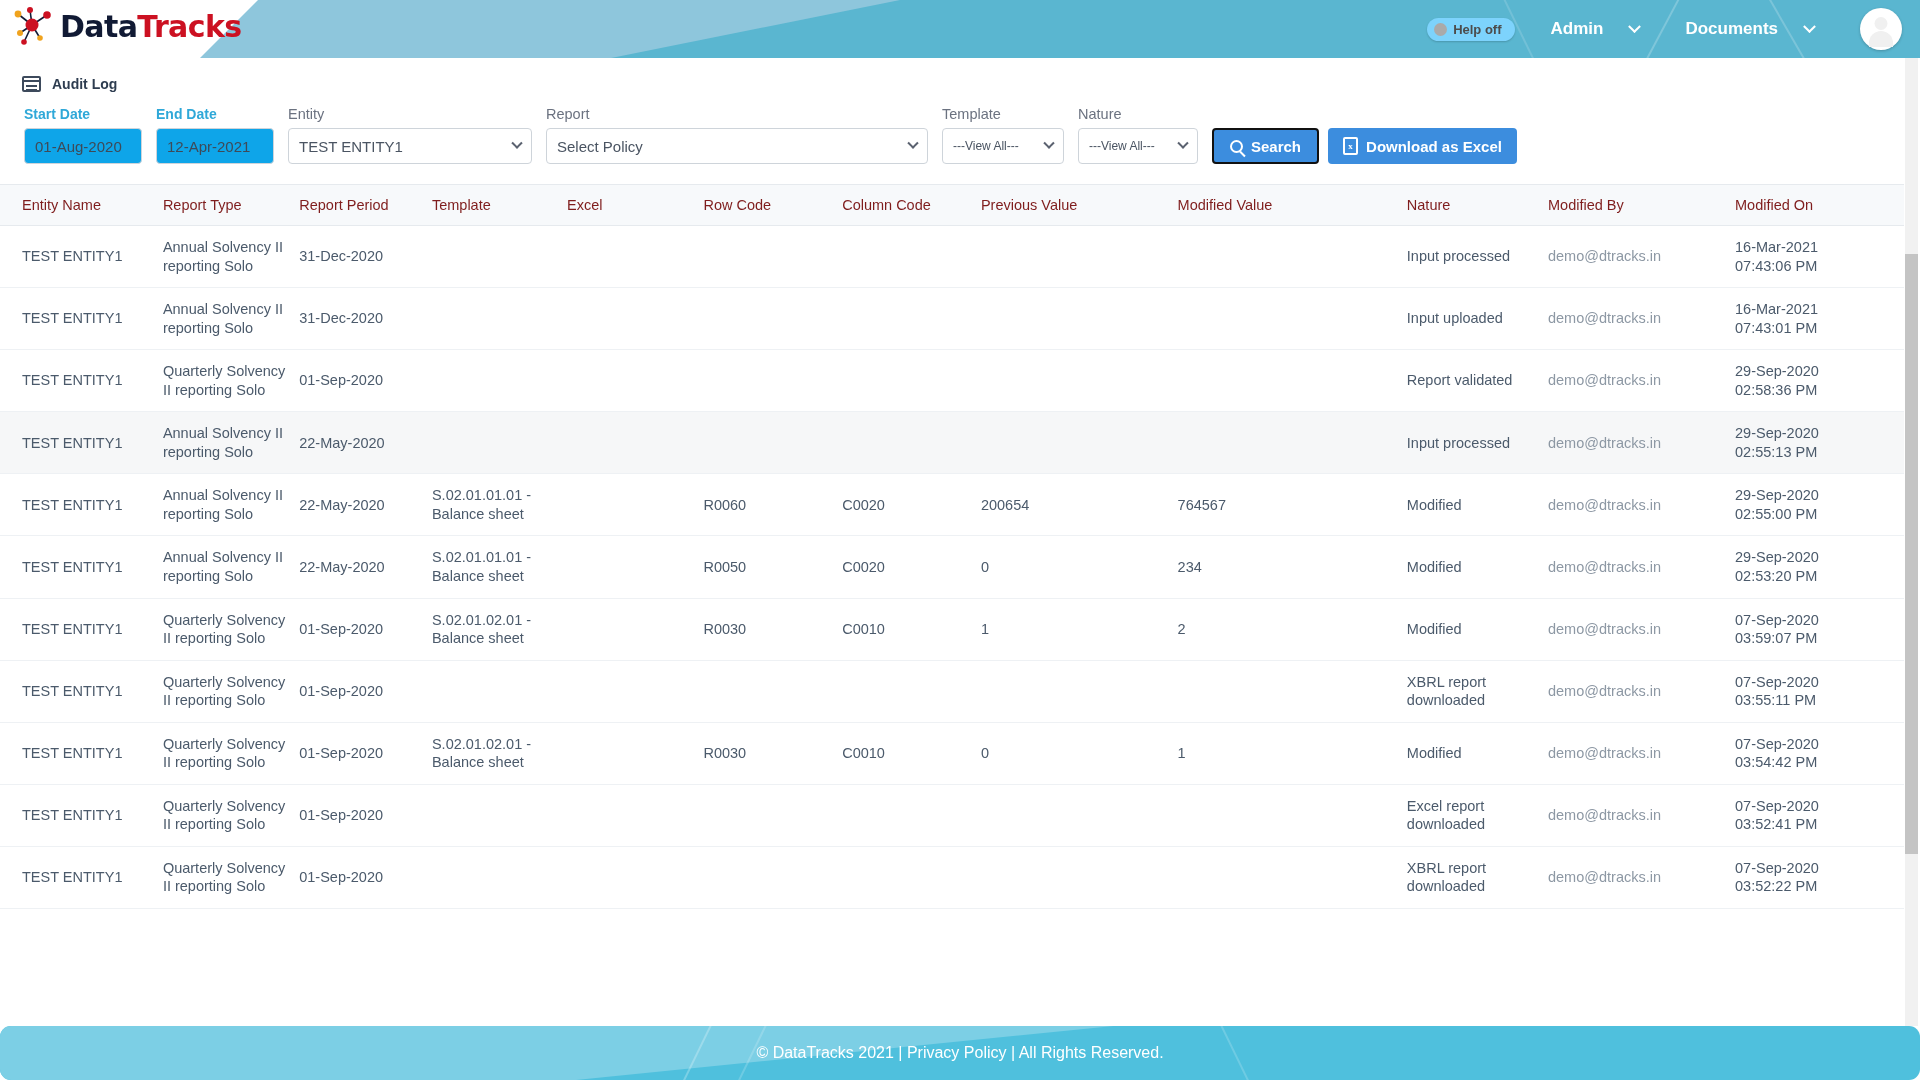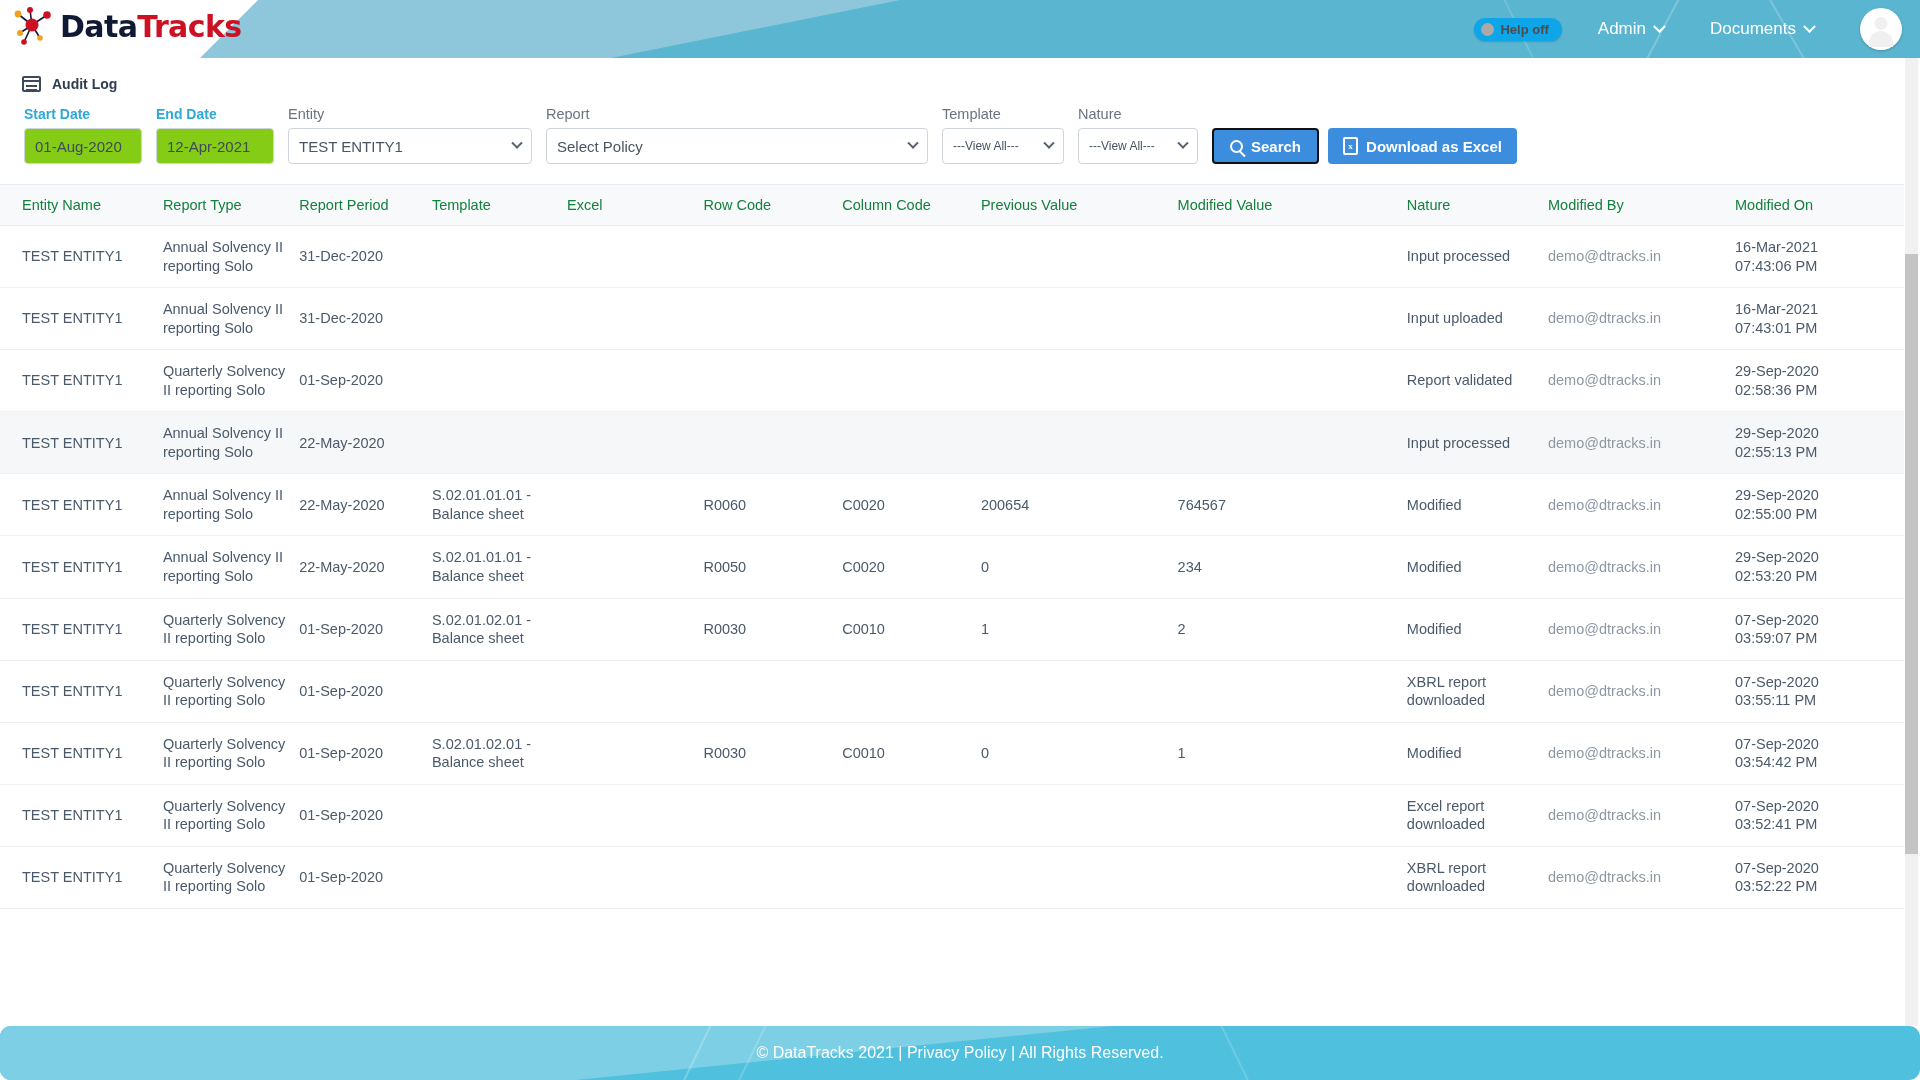--- a/index.html
+++ b/index.html
@@ -49,30 +49,30 @@
                font-family: "DejaVu Sans", sans-serif; line-height: 1; }
   .logo-data { color: #111a34; }
   .logo-tracks { color: #cc1122; }
 
   .hdr-right {
     position: absolute; right: 18px; top: 0; height: 58px; z-index: 6;
     display: flex; align-items: center; gap: 0px;
   }
   .help-pill {
     display: flex; align-items: center; gap: 6px;
-    background: #0ea5e9; border-radius: 14px;
+    background: #7dd3fc; border-radius: 14px;
     padding: 4px 13px 4px 7px; margin-right: 36px;
     box-shadow: 0 1px 2px rgba(0,0,0,0.18);
   }
   .help-dot { width: 13px; height: 13px; border-radius: 50%;
               background: #aaaaaa; display: inline-block; }
   .help-label { font-size: 13px; color: #4c4c4c; font-weight: bold; }
   .nav-item {
-    display: flex; align-items: center; gap: 9px;
-    color: #ffffff; font-size: 17px; font-weight: normal;
+    display: flex; align-items: center; gap: 27px;
+    color: #ffffff; font-size: 17px; font-weight: bold;
     margin-right: 46px; white-space: nowrap;
   }
   .chev { display: inline-block; width: 9px; height: 9px;
           border-right: 2px solid #fff; border-bottom: 2px solid #fff;
           transform: rotate(45deg) translate(-2px,-2px); }
   .avatar {
     width: 42px; height: 42px; border-radius: 50%;
     background: #ffffff; position: relative;
     box-shadow: 0 1px 3px rgba(0,0,0,0.22);
   }
@@ -98,21 +98,21 @@
                        box-shadow: 0 4px 0 #3d4a5c; }
   .page-title { font-size: 14px; font-weight: bold; color: #2e3d50; }
 
   .filters { display: flex; align-items: flex-end; gap: 0;
              padding: 14px 0 4px 24px; }
   .fgroup { display: flex; flex-direction: column; margin-right: 14px; }
   .flabel { font-size: 14.5px; margin-bottom: 6px; color: #6b7280; }
   .flabel.blue { color: #2fa8d8; font-weight: bold; font-size: 14px; }
   .finput {
     height: 36px; border: 1px solid #ced4da; border-radius: 4px;
-    background: #84cc16; font-size: 15px; color: #3e4a58;
+    background: #0ea5e9; font-size: 15px; color: #3e4a58;
     padding: 0 10px; display: flex; align-items: center;
     font-family: "Liberation Sans", sans-serif;
   }
   .fselect {
     height: 36px; border: 1px solid #ced4da; border-radius: 4px;
     background: #fff; font-size: 15px; color: #4a5462;
     padding: 0 10px; display: flex; align-items: center;
     justify-content: space-between;
   }
   .sel-chev { width: 8px; height: 8px; border-right: 2px solid #5b6270;
@@ -141,21 +141,21 @@
   .icon-xls { width: 15px; height: 18px; border: 2px solid #fff;
               border-radius: 2px; position: relative; flex: none;
               display:flex; align-items:center; justify-content:center;
               font-size: 9px; font-weight: bold; color: #fff;
               font-family: "Liberation Serif", serif; }
 
   
   .table-wrap { margin-top: 16px; position: relative; }
   table { width: 1904px; border-collapse: collapse; table-layout: fixed; }
   thead th {
-    background: #f7f9fb; color: #15803d; font-size: 14.5px;
+    background: #f7f9fb; color: #7f1d1d; font-size: 14.5px;
     font-weight: normal; text-align: left;
     padding: 12px 0 12px 0; border-top: 1px solid #e6eaee;
     border-bottom: 1px solid #e6eaee;
   }
   tbody td {
     font-size: 14.5px; color: #4b5a6b; vertical-align: middle;
     padding: 12px 8px 12px 0; border-bottom: 1px solid #eef1f4;
     line-height: 1.28; word-wrap: break-word;
   }
   tbody tr.zebra td { background: #f6f7f8; }

